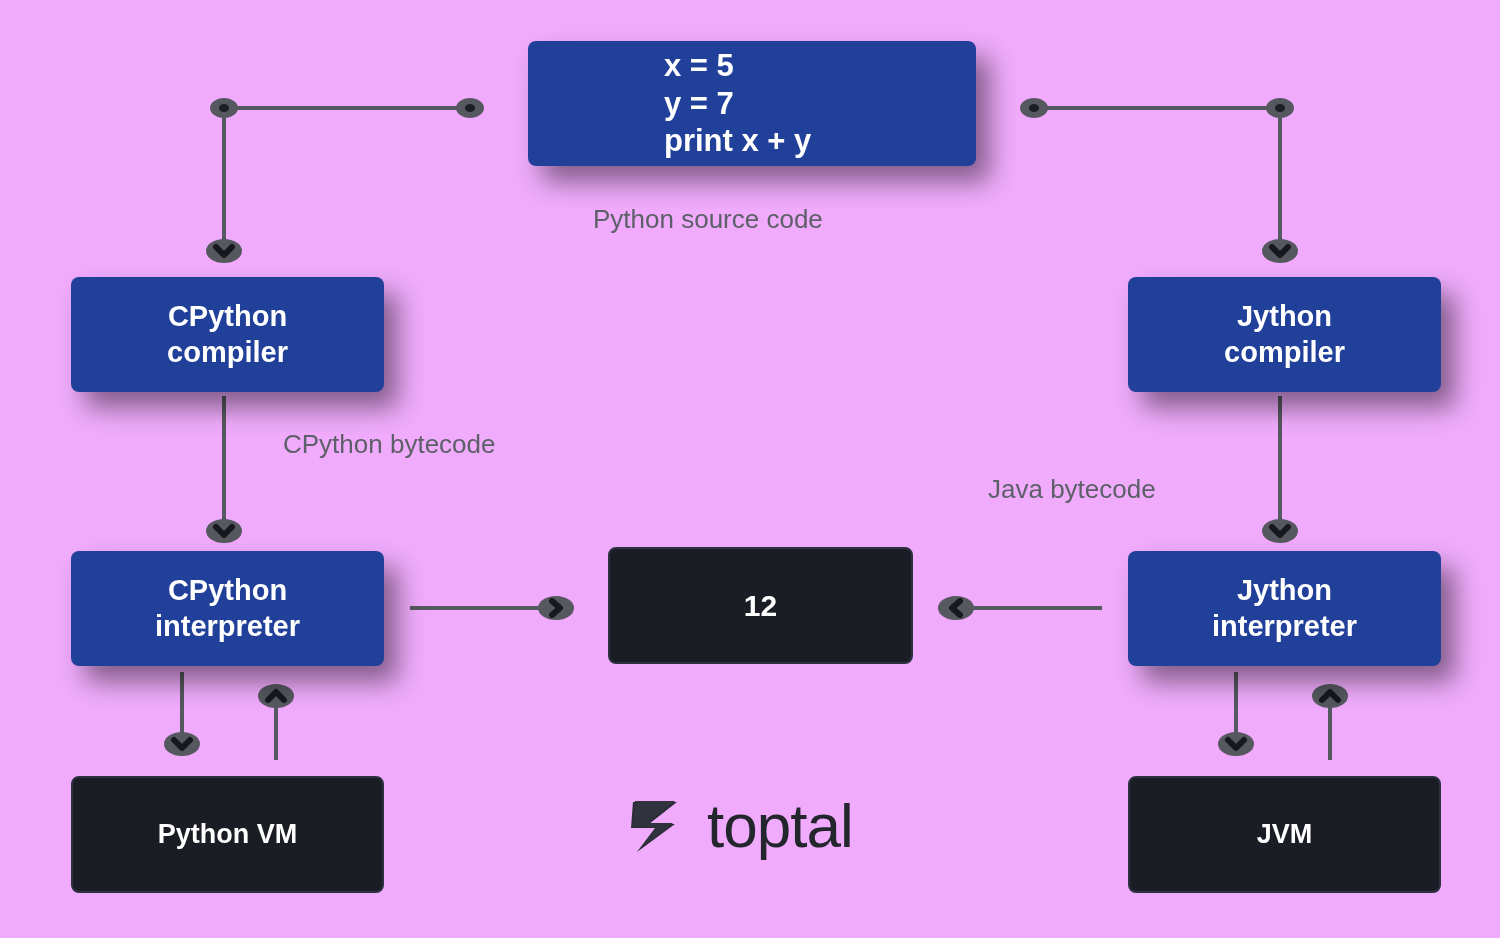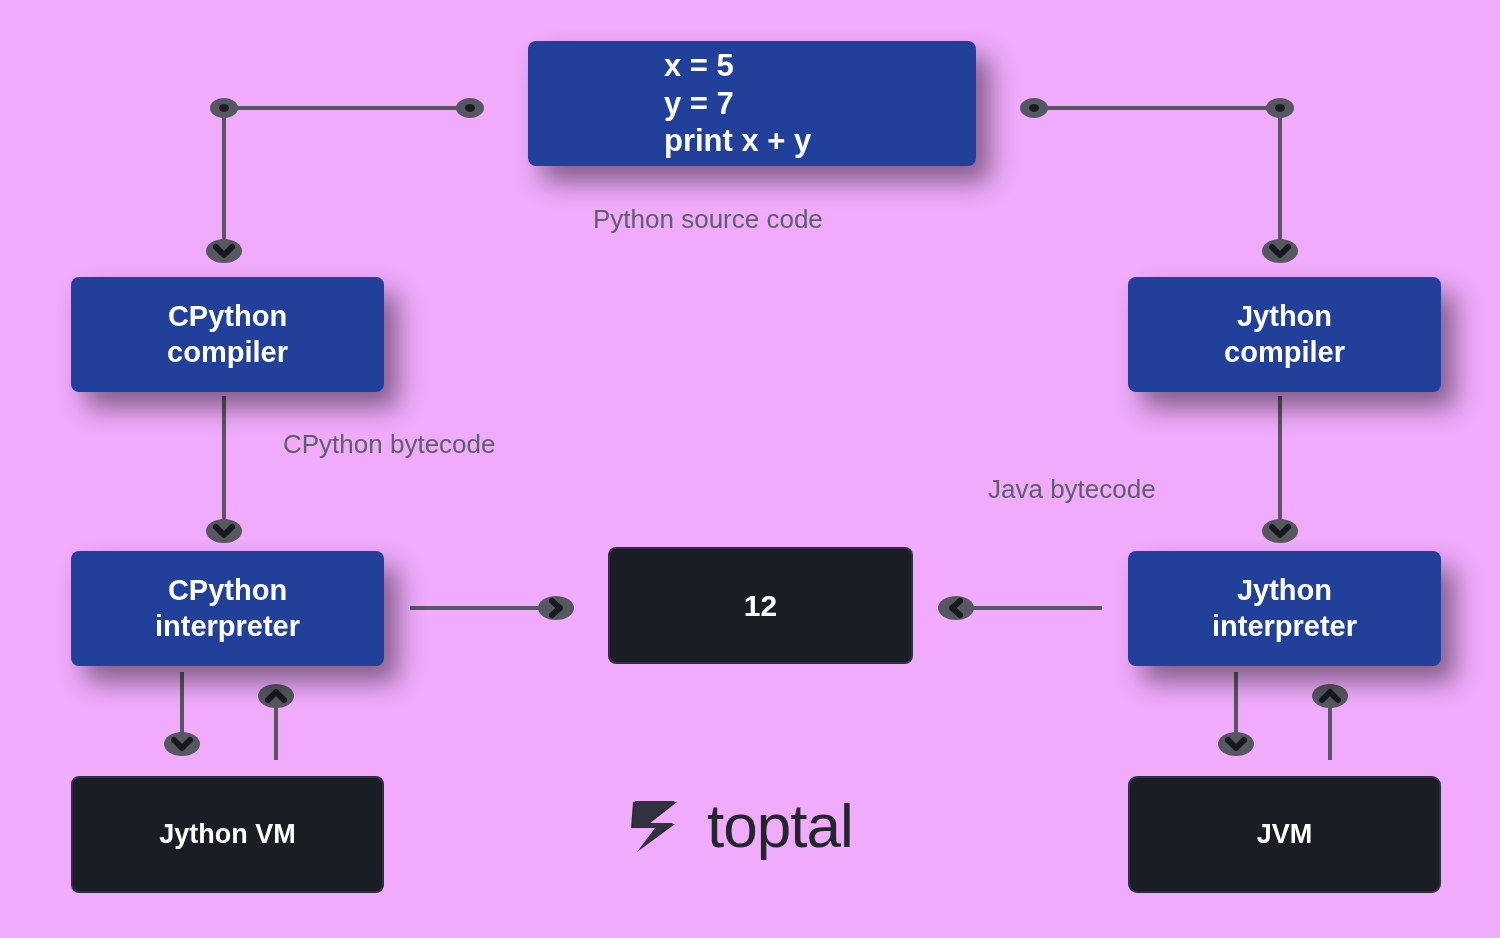--- a/index.html
+++ b/index.html
@@ -117,21 +117,20 @@
   }
   #box-cpython-vm {
     left: 71px; top: 776px;
     width: 313px; height: 117px;
     font-size: 27px;
   }
   #box-jvm {
     left: 1128px; top: 776px;
     width: 313px; height: 117px;
     font-size: 27px;
-    border-radius: 9px;
   }
   
   .edge-label {
     position: absolute;
     color: #5d6068;
     font-size: 26px;
     white-space: nowrap;
   }
   #label-source-code { left: 593px; top: 204px; }
   #label-cpython-bytecode { left: 283px; top: 429px; }
@@ -269,21 +268,21 @@
 compiler</div>
 
   <div class="box box-filled box-lines" id="box-cpython-interpreter">CPython
 interpreter</div>
 
   <div class="box box-filled box-lines" id="box-jython-interpreter">Jython
 interpreter</div>
 
   <div class="box box-outlined" id="box-result">12</div>
 
-  <div class="box box-outlined" id="box-cpython-vm">Jython VM</div>
+  <div class="box box-outlined" id="box-cpython-vm">Python VM</div>
 
   <div class="box box-outlined" id="box-jvm">JVM</div>
 
   <div class="edge-label" id="label-source-code">Python source code</div>
 
   <div class="edge-label" id="label-cpython-bytecode">CPython bytecode</div>
 
   <div class="edge-label" id="label-java-bytecode">Java bytecode</div>
 
   <div id="watermark">

